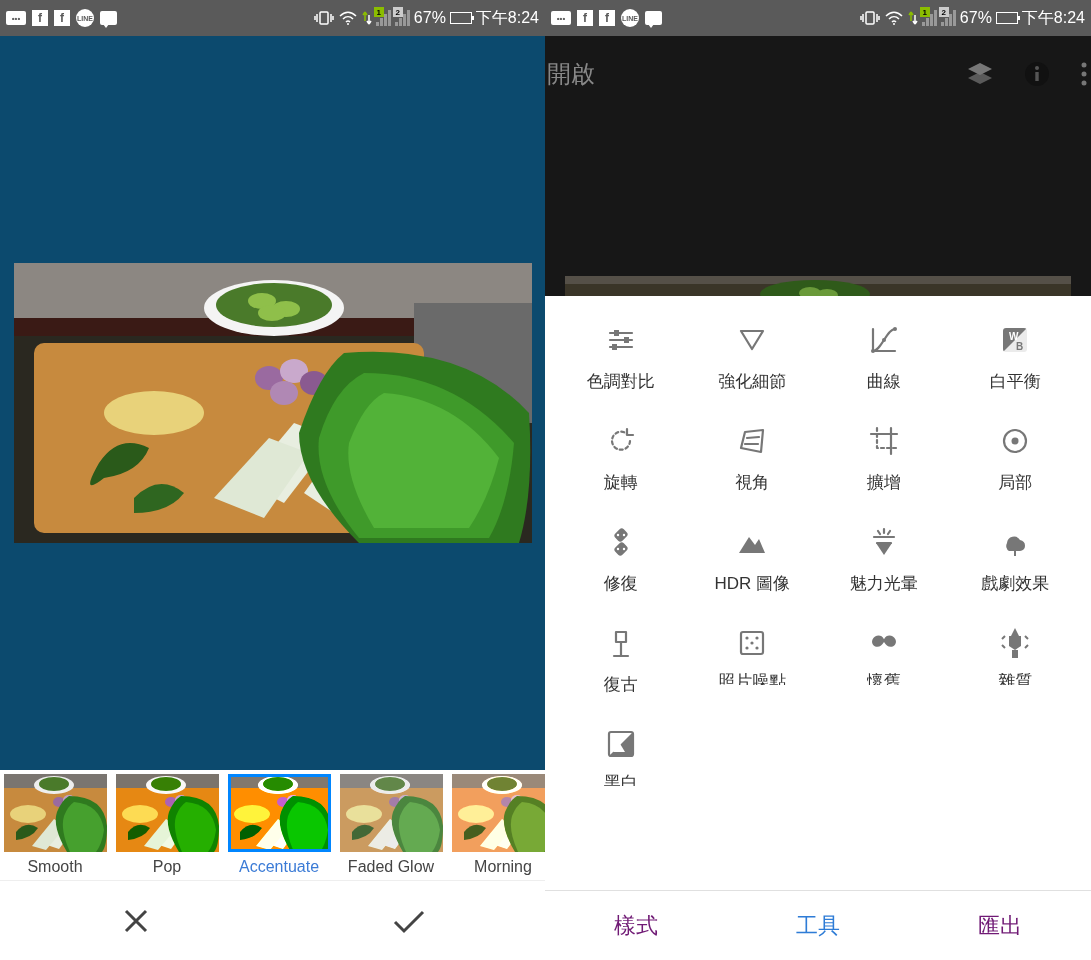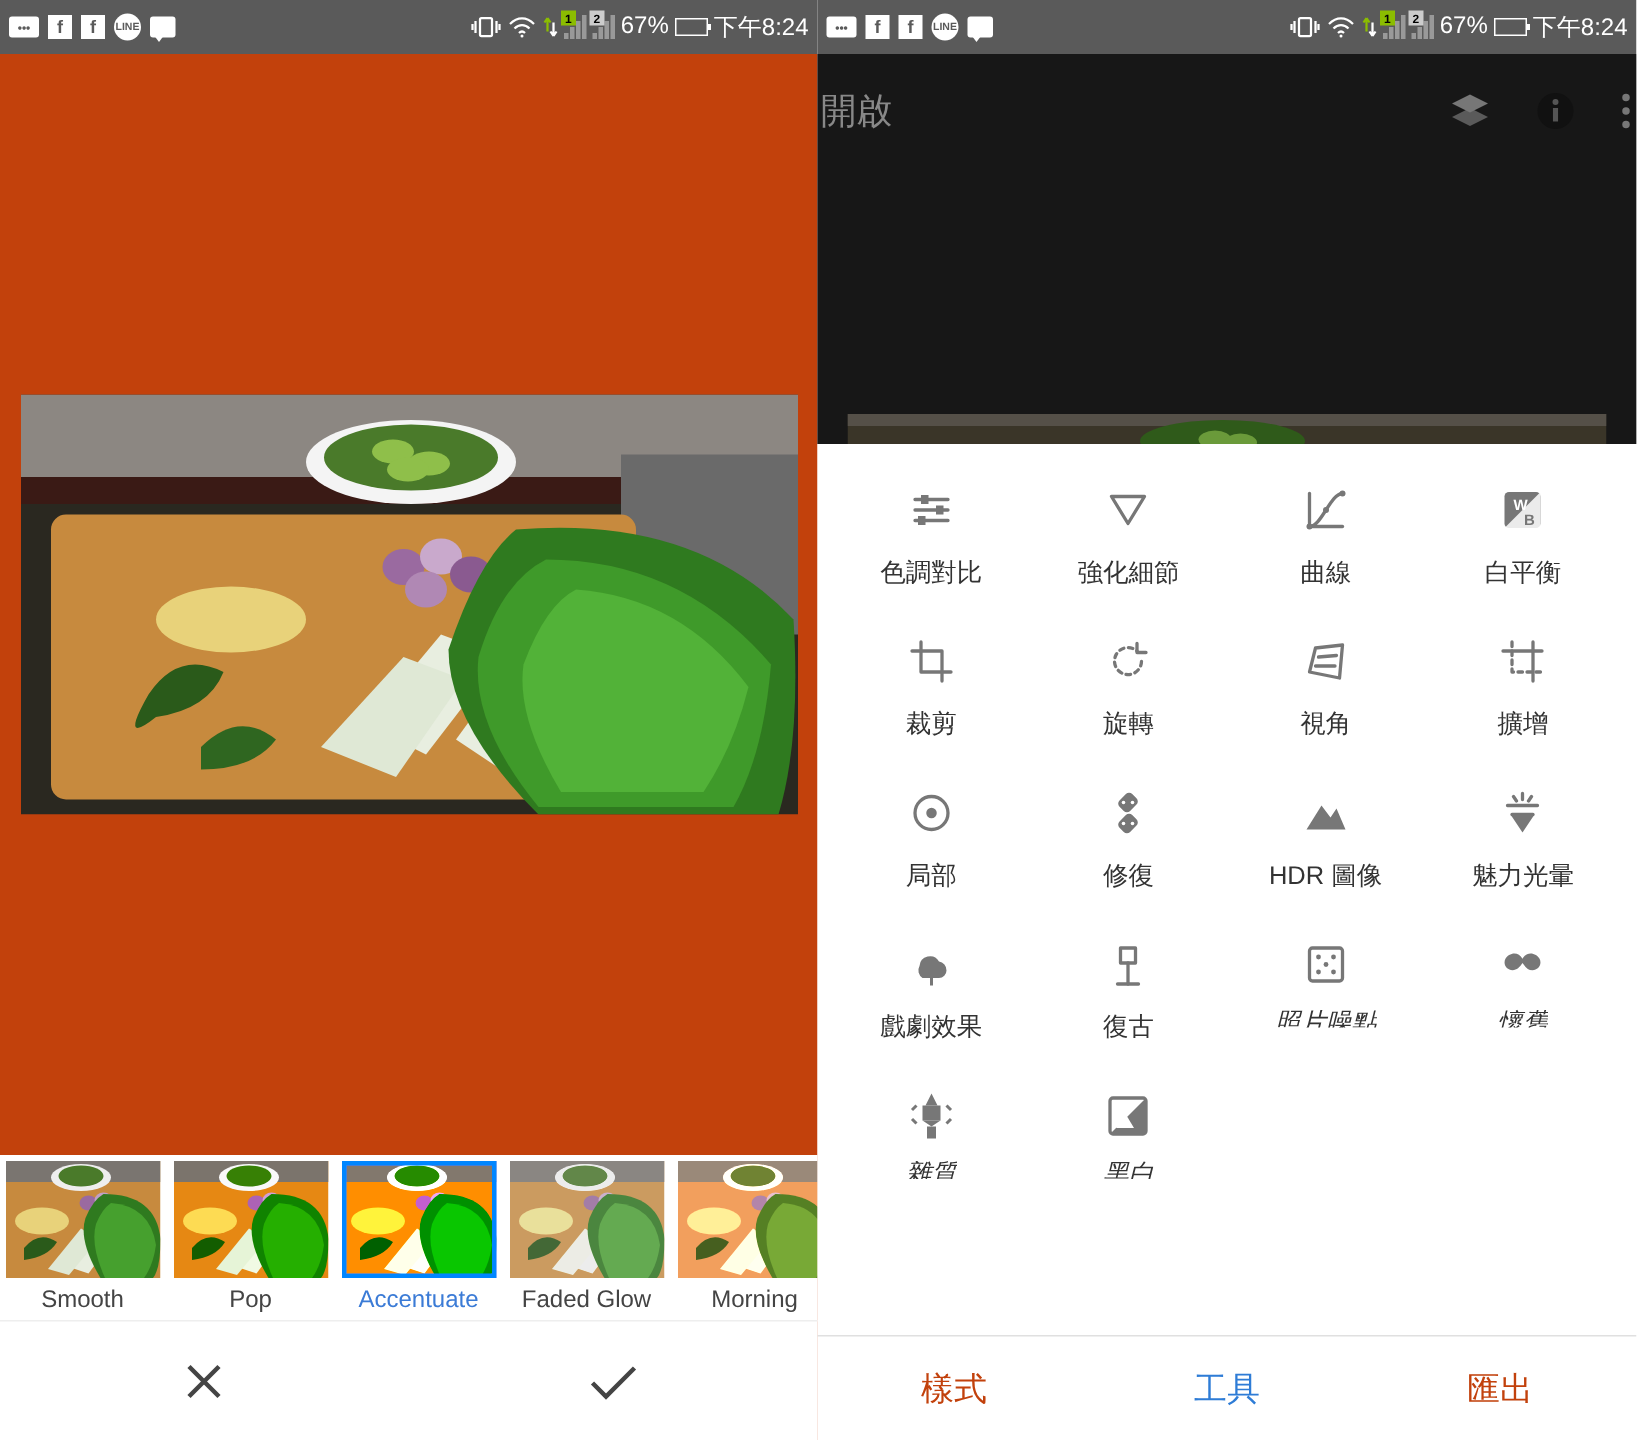--- a/index.html
+++ b/index.html
@@ -42,21 +42,21 @@
   .signal { display:flex; align-items:flex-end; gap:1px; height:16px; position:relative; }
   .signal .bar { width:3px; background:#999; }
   .signal .b1{height:4px}.signal .b2{height:8px}.signal .b3{height:12px}.signal .b4{height:16px}
   .signal .badge { position:absolute; top:-3px; left:-2px; width:10px; height:10px; font-size:8px; font-weight:bold; background:#8bbd00; color:#000; display:flex; align-items:center; justify-content:center; }
   .signal .badge.gray{ background:#ccc; }
   .batt { width:22px; height:12px; border:1px solid #fff; position:relative; }
   .batt::after { content:""; position:absolute; right:-3px; top:3px; width:2px; height:4px; background:#fff; }
   .batt .fill { height:100%; background:#fff; }
 
   
-  .left-content { flex:1; display:flex; flex-direction:column; background:#c2410c; }
+  .left-content { flex:1; display:flex; flex-direction:column; background:#0c4a6e; }
   .preview-area { flex:1; display:flex; align-items:center; justify-content:center; padding: 0 6px; }
   .preview-img { width: 518px; height: 280px; }
 
   .filter-strip {
     background:#fff;
     display:flex;
     gap:6px;
     padding:4px 2px 4px 2px;
     overflow:hidden;
   }
@@ -115,31 +115,31 @@
     grid-template-columns: repeat(4, 1fr);
     row-gap: 30px;
     padding: 0 10px;
   }
   .tool {
     display:flex; flex-direction:column; align-items:center;
     gap:12px;
   }
   .tool-ico { width:36px; height:36px; display:flex; align-items:center; justify-content:center; }
   .tool-label { font-size:17px; color:#333; text-align:center; white-space:nowrap; }
-  .tool.cutoff .tool-label { overflow:hidden; height:12px; line-height:18px;font-style:italic; }
+  .tool.cutoff .tool-label { overflow:hidden; height:12px; line-height:18px; }
 
   .right-bottom {
     height:70px;
     background:#fff;
     border-top:1px solid #e0e0e0;
     display:flex;
     align-items:center;
     justify-content:space-around;
   }
-  .tab { font-size:22px; color:#c2410c; padding:6px 20px; }
+  .tab { font-size:22px; color:#701a75; padding:6px 20px; }
   .tab.active { color:#2e7cd6; }
 
   svg { display:block; }
 </style>
 </head>
 <body>
 
 <div class="phone phone-left">
 
   <div class="status-bar">
@@ -412,31 +412,20 @@
           <div class="tool">
     <span class="tool-ico">
               <svg width="34" height="34" viewBox="0 0 34 34">
                 <rect x="5" y="5" width="24" height="24" rx="3" fill="#777"></rect>
                 <polygon points="5,29 29,5 29,29" fill="#fff" opacity="0.85"></polygon>
                 <text x="11" y="17" font-size="10" font-weight="bold" fill="#fff">W</text>
                 <text x="18" y="27" font-size="10" font-weight="bold" fill="#777">B</text>
               </svg>
             </span>
     <span class="tool-label">白平衡</span>
-          </div>
-          <div class="tool">
-    <span class="tool-ico">
-              <svg width="34" height="34" viewBox="0 0 34 34">
-                <g stroke="#777" stroke-width="2.2" fill="none" stroke-linecap="round" stroke-linejoin="round">
-                  <path d="M10 4v20h20"></path>
-                  <path d="M4 10h20v20"></path>
-                </g>
-              </svg>
-            </span>
-    <span class="tool-label">裁剪</span>
           </div>
           <div class="tool">
     <span class="tool-ico">
               <svg width="34" height="34" viewBox="0 0 34 34">
                 <g stroke="#777" stroke-width="2.2" fill="none" stroke-linecap="round" stroke-linejoin="round">
                   <path d="M26 17a9 9 0 1 1 -3 -7" stroke-dasharray="3 3"></path>
                   <path d="M23 5v6h6"></path>
                 </g>
               </svg>
             </span>

